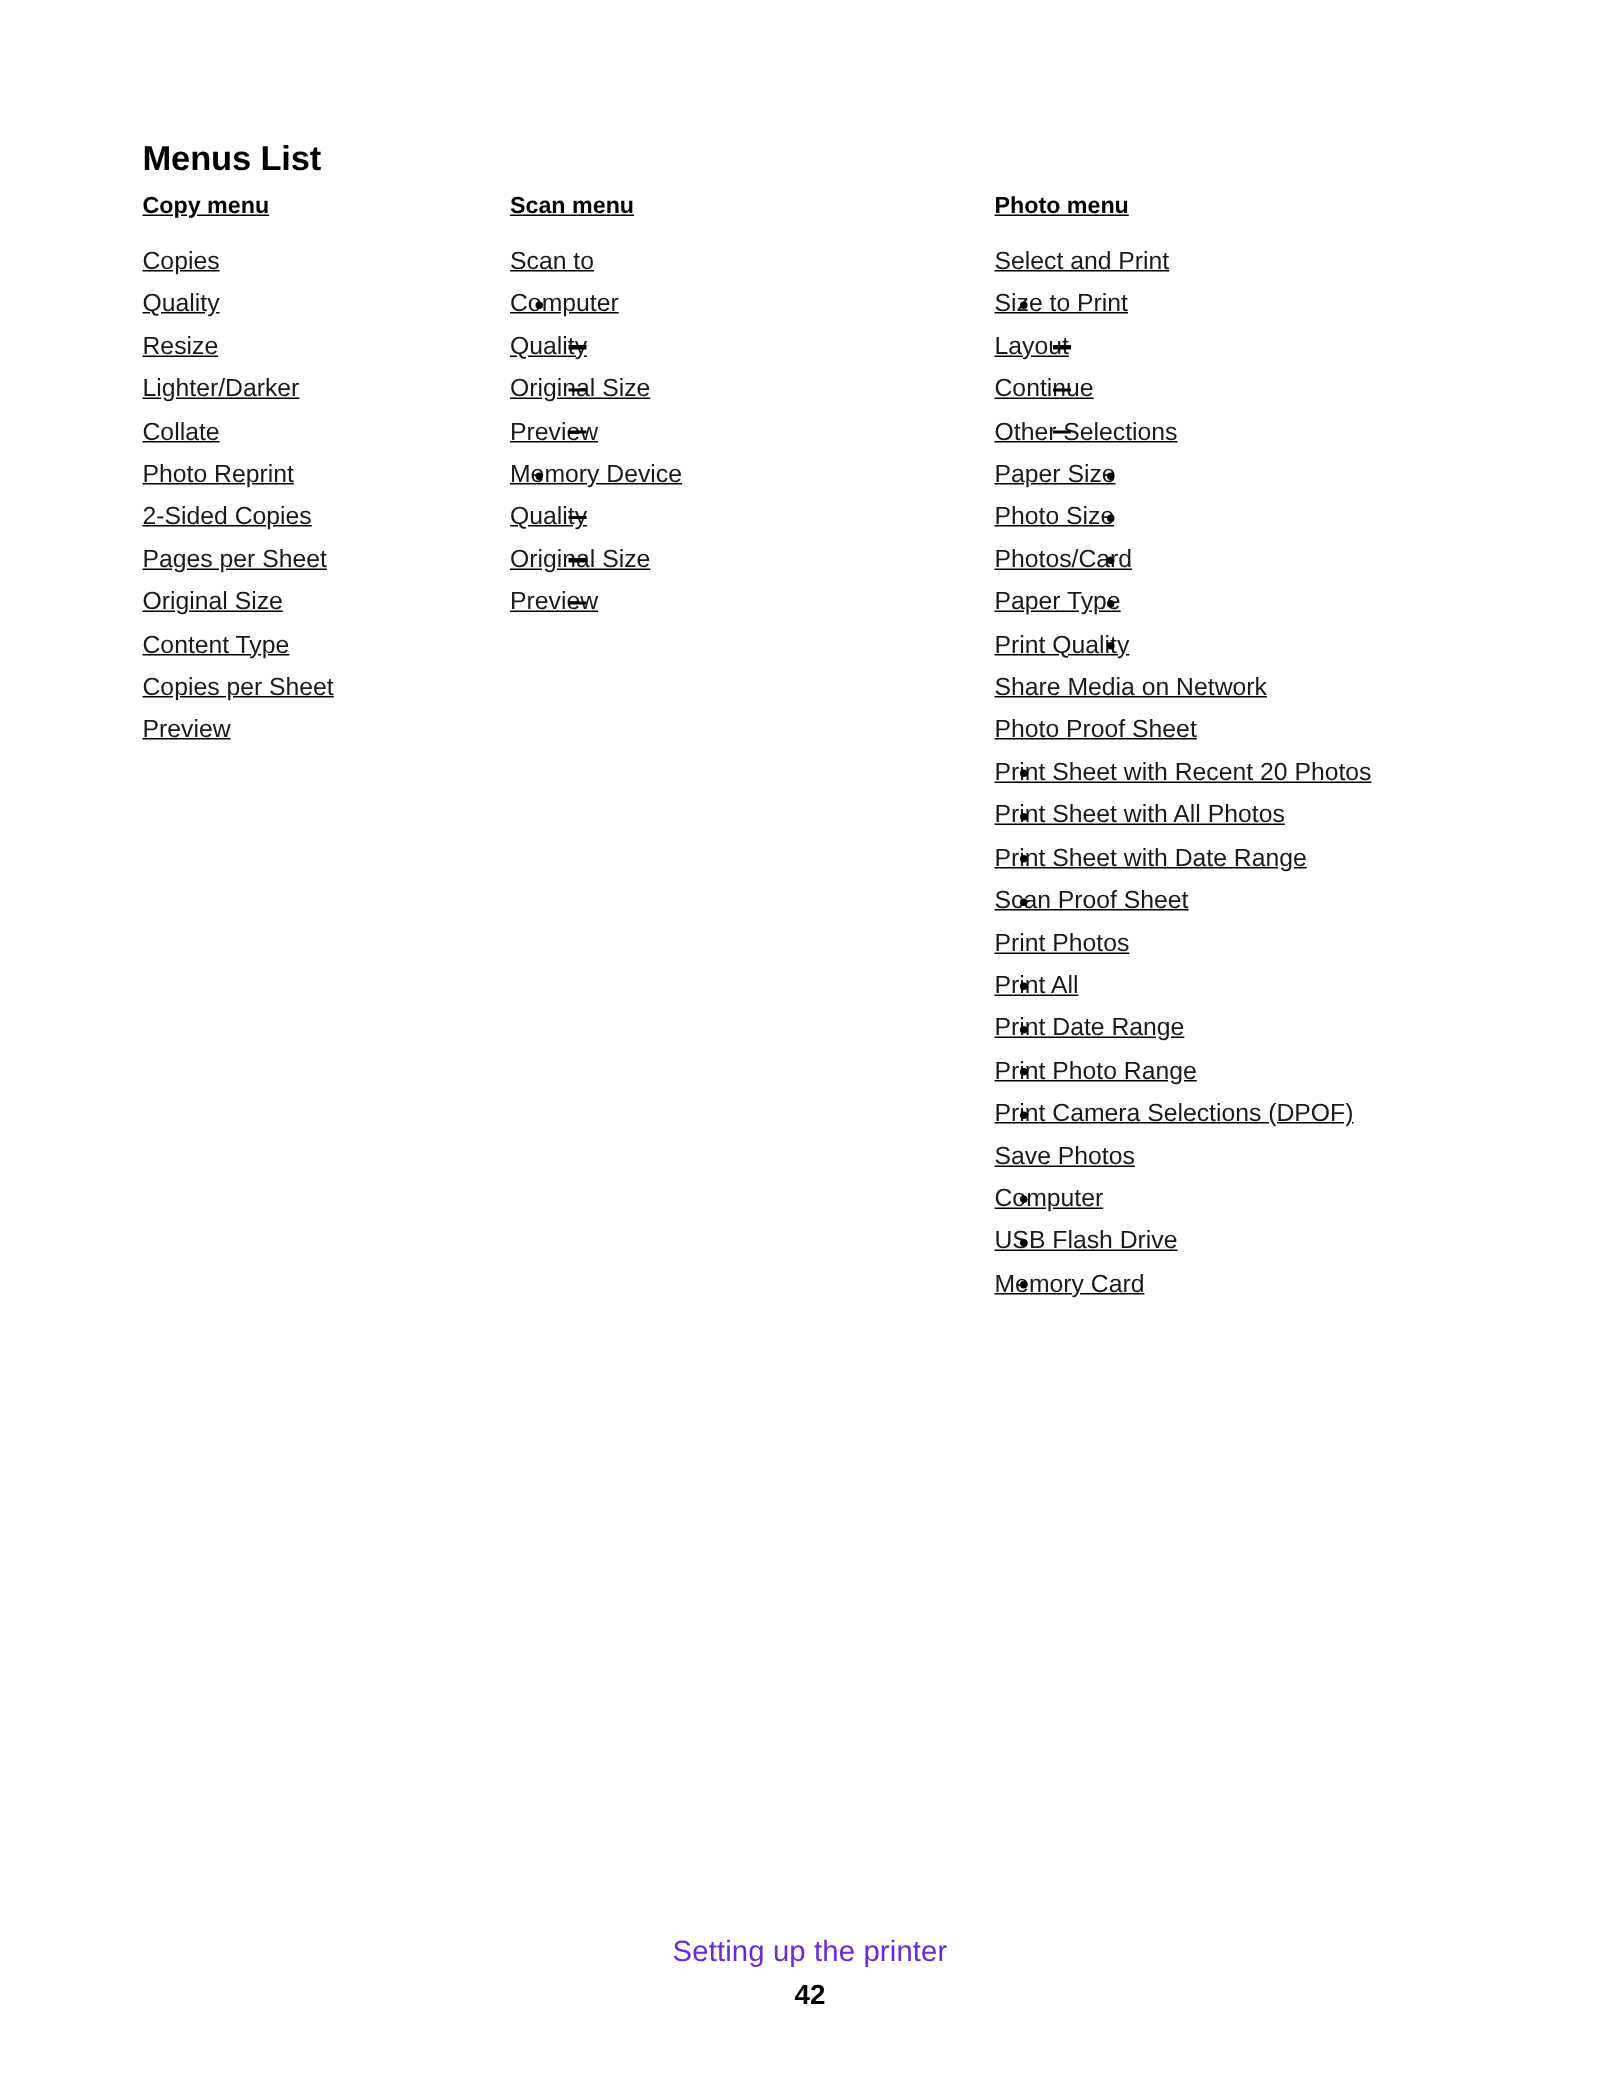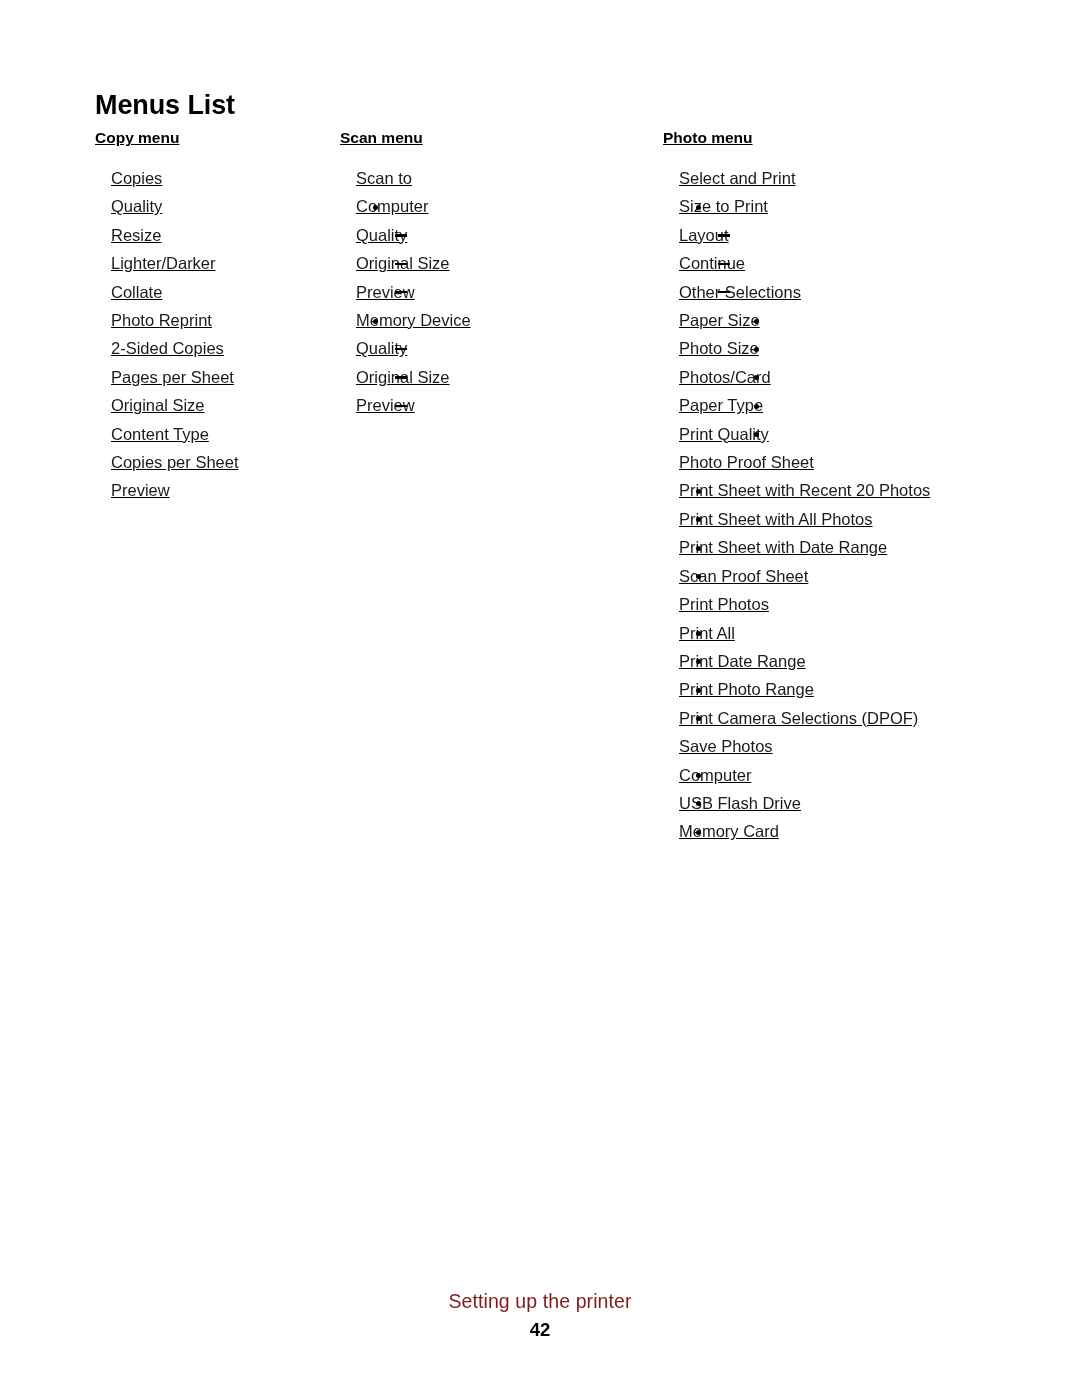--- a/index.html
+++ b/index.html
@@ -19,21 +19,21 @@
   .page {
     position: absolute;
     inset: 0;
   }
 
   
   .page-title {
     position: absolute;
     left: 95px;
     top: 92px;
-    font-size: 27px;
+    font-size: 23px;
     font-weight: bold;
     letter-spacing: -0.1px;
     line-height: 26px;
     color: #000;
   }
 
   
   .columns {
     position: absolute;
     left: 0;
@@ -52,21 +52,21 @@
   .col-title {
     font-size: 15.5px;
     font-weight: bold;
     line-height: 20px;
     margin: 0 0 12px 0;
     color: #000;
   }
 
   ul.tree {
     list-style: none;
-    margin: 16px;
+    margin: 0;
     padding: 0;
   }
   ul.tree li {
     margin: 0;
     padding: 0;
     position: relative;
     font-size: 16.5px;
     line-height: 28.4px;
     color: #1a1a1a;
     white-space: nowrap;
@@ -117,21 +117,21 @@
   .footer {
     position: absolute;
     left: 0;
     right: 0;
     top: 1288px;
     text-align: center;
   }
   .footer-title {
     font-size: 19.5px;
     line-height: 26px;
-    color: #7f1d1d;
+    color: #6d28d9;
     letter-spacing: 0.1px;
   }
   .footer-page-number {
     font-size: 18.5px;
     font-weight: bold;
     line-height: 26px;
     margin-top: 3px;
     color: #000;
   }
 </style>
@@ -183,20 +183,21 @@
           <li class="lvl0"><span>Select and Print</span></li>
           <li class="lvl1"><span>Size to Print</span></li>
           <li class="lvl2"><span>Layout</span></li>
           <li class="lvl2"><span>Continue</span></li>
           <li class="lvl2"><span>Other Selections</span></li>
           <li class="lvl3"><span>Paper Size</span></li>
           <li class="lvl3"><span>Photo Size</span></li>
           <li class="lvl3"><span>Photos/Card</span></li>
           <li class="lvl3"><span>Paper Type</span></li>
           <li class="lvl3"><span>Print Quality</span></li>
+          <li class="lvl0"><span>Share Media on Network</span></li>
           <li class="lvl0"><span>Photo Proof Sheet</span></li>
           <li class="lvl1"><span>Print Sheet with Recent 20 Photos</span></li>
           <li class="lvl1"><span>Print Sheet with All Photos</span></li>
           <li class="lvl1"><span>Print Sheet with Date Range</span></li>
           <li class="lvl1"><span>Scan Proof Sheet</span></li>
           <li class="lvl0"><span>Print Photos</span></li>
           <li class="lvl1"><span>Print All</span></li>
           <li class="lvl1"><span>Print Date Range</span></li>
           <li class="lvl1"><span>Print Photo Range</span></li>
           <li class="lvl1"><span>Print Camera Selections (DPOF)</span></li>

